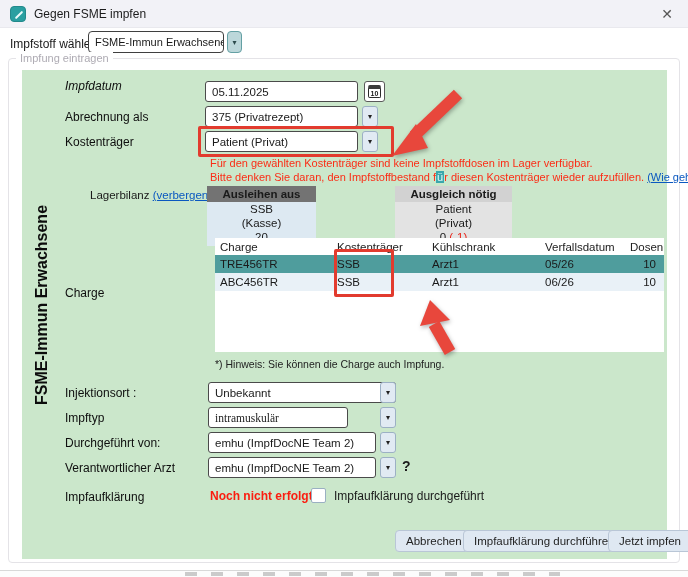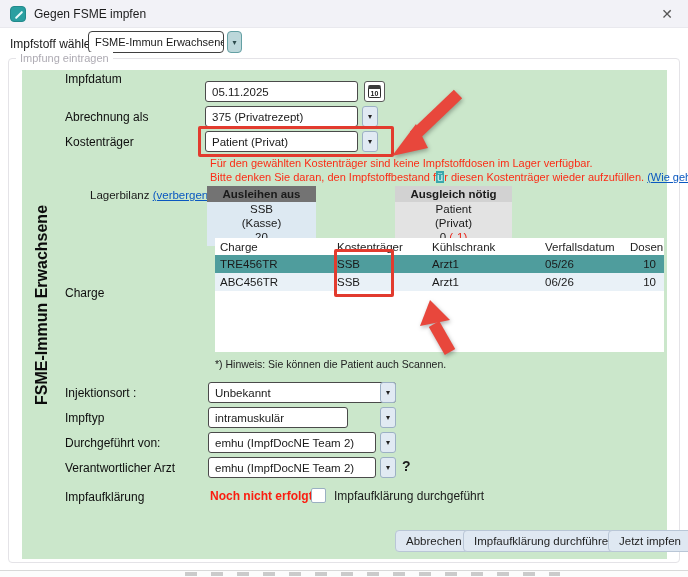--- a/index.html
+++ b/index.html
@@ -128,21 +128,21 @@
   <span>▾</span>
 </div>
 
 <div class="group-border"></div>
 <div class="group-legend">Impfung eintragen</div>
 
 <div class="panel">
 
   <div class="side-label">FSME-Immun Erwachsene</div>
 
-  <div class="flabel" style="top:2px;">Impfdatum</div>
+  <div class="flabel" style="top:9px;font-style:italic;">Impfdatum</div>
   <div class="field" style="top:11px;">05.11.2025</div>
   <div class="cal-btn">
     <div class="cal-glyph">10</div>
   </div>
 
   <div class="flabel" style="top:40px;">Abrechnung als</div>
   <div class="field" style="top:36px;">375 (Privatrezept)</div>
   <div class="dd-btn" style="left:340px; top:36px;">
     <span>▾</span>
   </div>
@@ -209,30 +209,30 @@
     </div>
   </div>
 
   <div class="redbox" style="left:312px; top:179px; width:60px; height:48px;"></div>
 
   <svg class="arrow-svg" style="left:388px; top:228px;" width="56" height="62" viewBox="0 0 56 62">
     <line x1="40" y1="54" x2="24" y2="26" stroke="#e8473c" stroke-width="12"></line>
     <polygon points="10,28 20,2 40,22" fill="#e8473c"></polygon>
   </svg>
 
-  <div class="hint">*) Hinweis: Sie können die Patient auch Scannen.</div>
+  <div class="hint">*) Hinweis: Sie können die Charge auch Impfung.</div>
 
   <div class="flabel" style="top:316px;">Injektionsort :</div>
   <div class="field" style="left:186px; top:312px; width:188px;">Unbekannt</div>
   <div class="dd-btn" style="left:358px; top:312px;">
     <span>▾</span>
   </div>
 
   <div class="flabel" style="top:341px;">Impftyp</div>
-  <div class="field" style="left:186px; top:337px; width:140px;">intramuskulär</div>
+  <div class="field" style="left:186px; top:337px; width:140px;font-family:Liberation Serif, serif;">intramuskulär</div>
   <div class="dd-btn" style="left:358px; top:337px;">
     <span>▾</span>
   </div>
 
   <div class="flabel" style="top:366px;">Durchgeführt von:</div>
   <div class="field" style="left:186px; top:362px; width:168px;">emhu (ImpfDocNE Team 2)</div>
   <div class="dd-btn" style="left:358px; top:362px;">
     <span>▾</span>
   </div>
 

